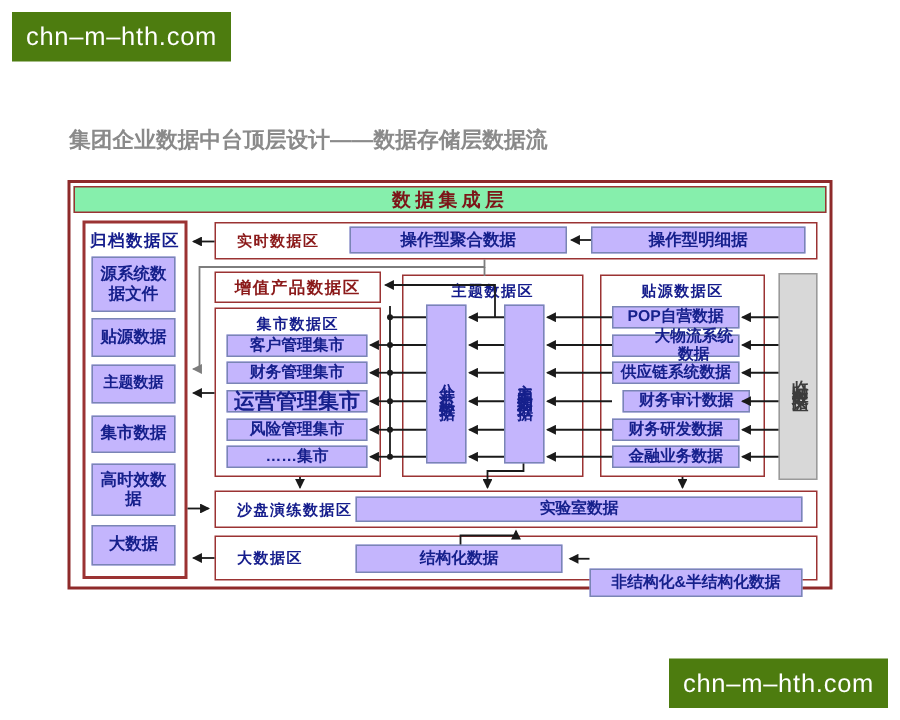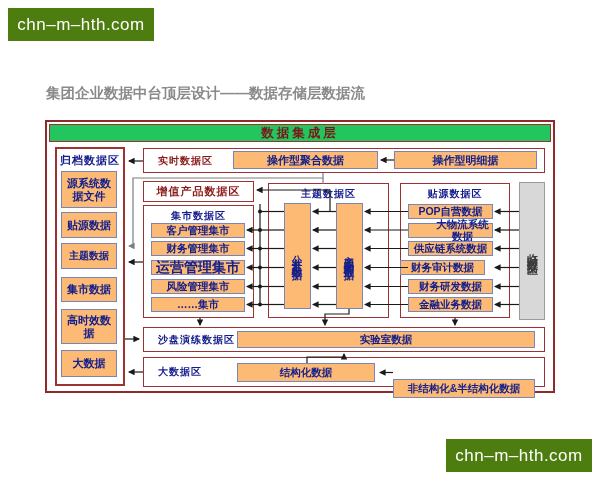--- a/index.html
+++ b/index.html
@@ -4,27 +4,27 @@
 <style>
   html,body{margin:0;padding:0;background:#fff;}
   .canvas{position:relative;width:600px;height:480px;background:#fff;overflow:hidden;
           font-family:"Liberation Sans",sans-serif;}
   .wm{position:absolute;background:#4d7c0f;color:#fff;font-size:17px;
       display:flex;align-items:center;justify-content:center;letter-spacing:.5px;}
   .wm.tl{left:8px;top:8px;width:146px;height:33px;}
   .wm.br{left:446px;top:439px;width:146px;height:33px;}
   .page-title{position:absolute;left:46px;top:84px;color:#8a8a8a;font-size:14.5px;font-weight:bold;}
   .outer{position:absolute;left:45px;top:120px;width:510px;height:273px;border:2px solid #8e2a2a;box-sizing:border-box;background:#fff;}
-  .hdr{position:absolute;left:49px;top:124px;width:502px;height:18px;background:#22c55e;border:1px solid #9b3333;
+  .hdr{position:absolute;left:49px;top:124px;width:502px;height:18px;background:#86efac;border:1px solid #9b3333;
        color:#7c1518;font-weight:bold;font-size:12.5px;letter-spacing:3px;
        display:flex;align-items:center;justify-content:center;box-sizing:border-box;}
   .zone{position:absolute;border:1.5px solid #9b3333;box-sizing:border-box;background:#fff;}
   .ztitle{color:#151d8c;font-weight:bold;font-size:10px;letter-spacing:1px;text-align:center;}
   .ztitle.red{color:#8b1a1a;}
-  .bluebox{position:absolute;background:#fdba74;border:1px solid #7a85b5;box-sizing:border-box;
+  .bluebox{position:absolute;background:#c4b5fd;border:1px solid #7a85b5;box-sizing:border-box;
            color:#16208c;font-weight:600;display:flex;align-items:center;justify-content:center;
            text-align:center;line-height:1.15;}
   .vtext{writing-mode:vertical-rl;text-orientation:upright;letter-spacing:3px;}
   .graybox{position:absolute;background:#d8d8d8;border:1px solid #9a9a9a;box-sizing:border-box;
            color:#3c3c3c;font-weight:600;font-size:11px;display:flex;align-items:center;justify-content:center;}
   .slabel{position:absolute;left:14px;top:0;height:100%;display:flex;align-items:center;}
   svg.conn{position:absolute;left:0;top:0;width:600px;height:480px;pointer-events:none;z-index:5;}
 </style>
 </head>
 <body>
@@ -79,21 +79,21 @@
   </div>
   <div class="bluebox vtext" style="left:284px;top:203px;width:27px;height:106px;font-size:10.5px;">公共汇总数据</div>
   <div class="bluebox vtext" style="left:336px;top:203px;width:27px;height:106px;font-size:10.5px;">主题明细数据</div>
 
   <div class="zone" style="left:400px;top:183px;width:110px;height:135px;">
     <div class="ztitle" style="margin-top:3px;">贴源数据区</div>
   </div>
   <div class="bluebox" style="left:408px;top:204px;width:85px;height:15px;font-size:10.5px;">POP自营数据</div>
   <div class="bluebox" style="left:408px;top:222.5px;width:85px;height:15px;font-size:10.5px;padding-left:24px;">大物流系统数据</div>
   <div class="bluebox" style="left:408px;top:241px;width:85px;height:15px;font-size:10.5px;">供应链系统数据</div>
-  <div class="bluebox" style="left:400px;top:260px;width:85px;height:15px;font-size:10.5px;">财务审计数据</div>
+  <div class="bluebox" style="left:415px;top:260px;width:85px;height:15px;font-size:10.5px;">财务审计数据</div>
   <div class="bluebox" style="left:408px;top:279px;width:85px;height:15px;font-size:10.5px;">财务研发数据</div>
   <div class="bluebox" style="left:408px;top:297px;width:85px;height:15px;font-size:10.5px;">金融业务数据</div>
 
   <div class="graybox vtext" style="left:519px;top:182px;width:26px;height:138px;">临时数据区</div>
 
   <div class="zone" style="left:143px;top:327px;width:402px;height:25px;">
     <div class="slabel">
         <span class="ztitle">沙盘演练数据区</span>
       </div>
   </div>

